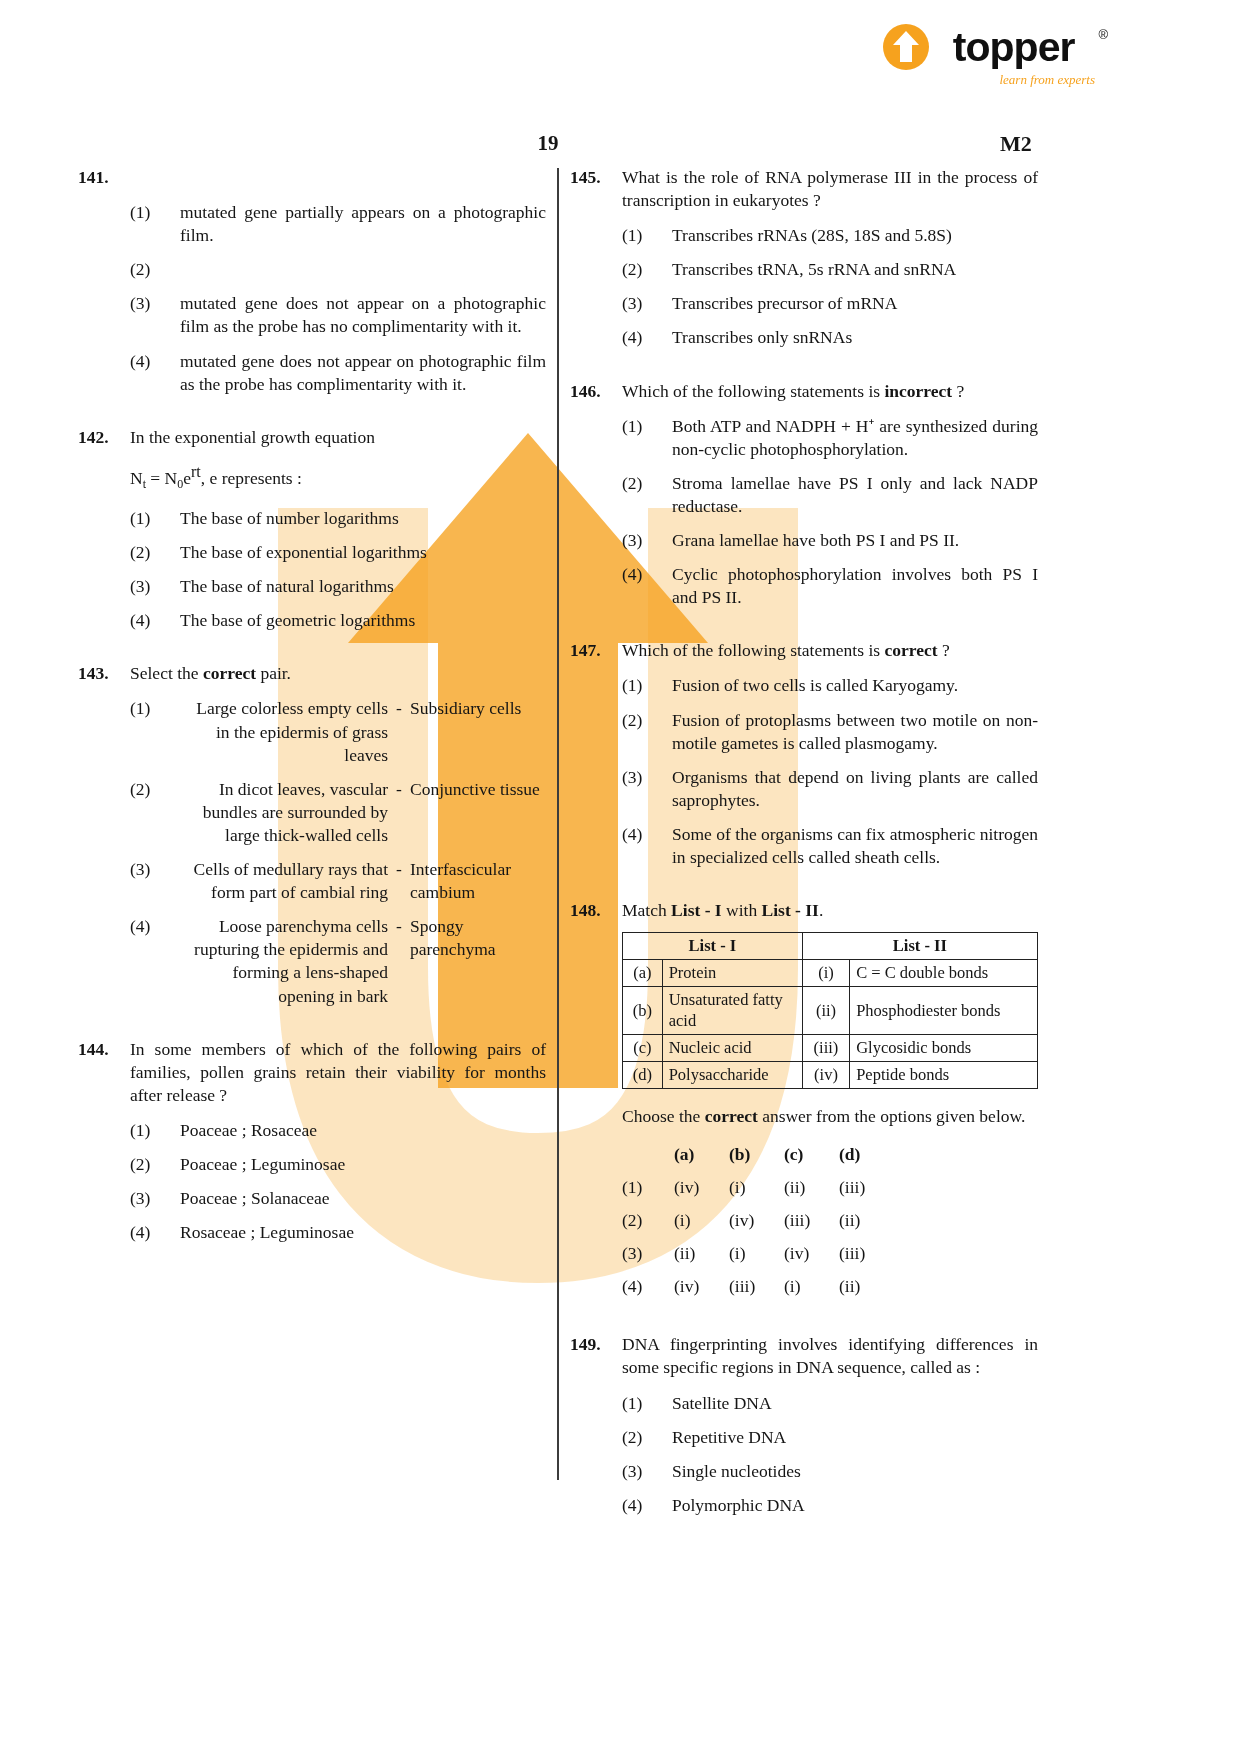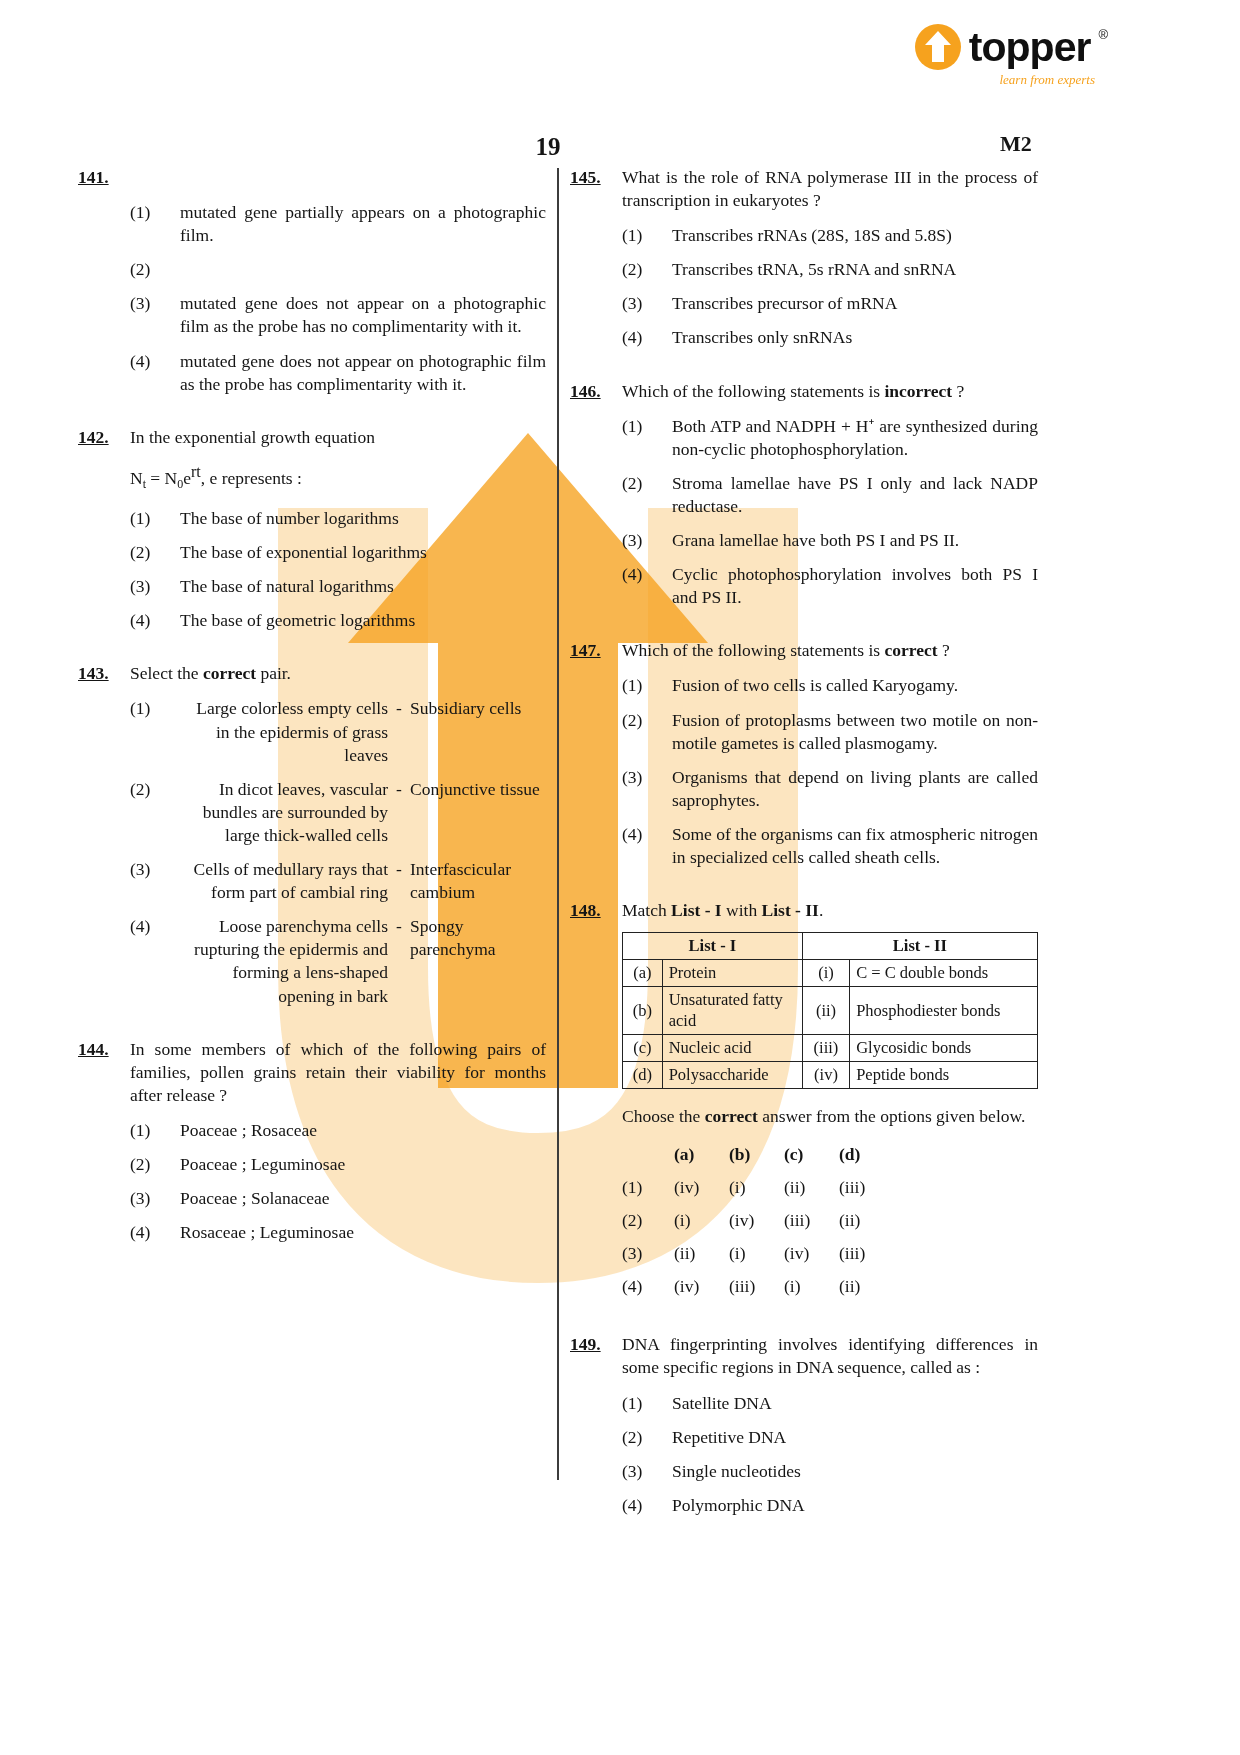--- a/index.html
+++ b/index.html
@@ -6,36 +6,36 @@
   .page {
     position:relative; width:1240px; height:1755px; margin:0 auto;
     background:#ffffff; overflow:hidden;
     font-family:"Liberation Serif", serif;
     font-size:17.5px; line-height:1.32; color:#151515;
   }
   
   .watermark { position:absolute; left:268px; top:428px; width:540px; height:870px; z-index:0; }
   
   .logo { position:absolute; top:24px; right:132px; z-index:2; text-align:right; }
-  .logo-row { display:flex; align-items:center; justify-content:flex-end; gap:8px; }
+  .logo-row { display:flex; align-items:center; justify-content:flex-end; gap:24px; }
   .logo-icon { width:46px; height:46px; flex:0 0 46px; }
   .logo-text { font-family:"Liberation Sans", sans-serif; font-weight:800; font-size:41px; letter-spacing:-1px; color:#101010; line-height:1; }
   .logo-reg { font-family:"Liberation Sans", sans-serif; font-size:13px; color:#101010; align-self:flex-start; margin-top:2px; }
   .logo-tagline { font-family:"Liberation Serif", serif; font-style:italic; font-size:13px; color:#F6A21E; margin-top:1px; margin-right:13px; }
-  .page-no { position:absolute; top:130px; left:548px; transform:translateX(-50%); font-weight:bold; font-size:25px; z-index:2; }
+  .page-no { position:absolute; top:130px; left:548px; transform:translateX(-50%); font-weight:bold; font-size:21px; z-index:2; }
   .paper-code { position:absolute; top:129px; left:1000px; font-weight:bold; font-size:22px; z-index:2; }
   
   .col { position:absolute; top:166px; width:468px; z-index:1; }
   .col-left { left:78px; }
   .col-right { left:570px; }
   .divider { position:absolute; left:557px; top:168px; width:2px; height:1312px; background:#3c3c3c; z-index:1; }
   
   .question { margin-bottom:30px; }
   .q-head { display:flex; }
-  .q-num { width:52px; flex:0 0 52px; font-weight:bold;text-decoration:underline; }
+  .q-num { width:52px; flex:0 0 52px; font-weight:bold; }
   .q-text { flex:1; text-align:justify; }
   .q-text b { font-weight:bold;margin-top:17px; }
   .options { margin-top:12px; }
   .option { display:flex; margin:11px 0 11px 52px; }
   .opt-label { width:50px; flex:0 0 50px; }
   .opt-text { flex:1; text-align:justify; }
   .pair-option .opt-text { flex:0 0 208px; text-align:right; }
   .pair-dash { flex:0 0 14px; margin-left:8px; }
   .pair-right { flex:1; }
   .formula { margin:12px 0 14px 52px; }

